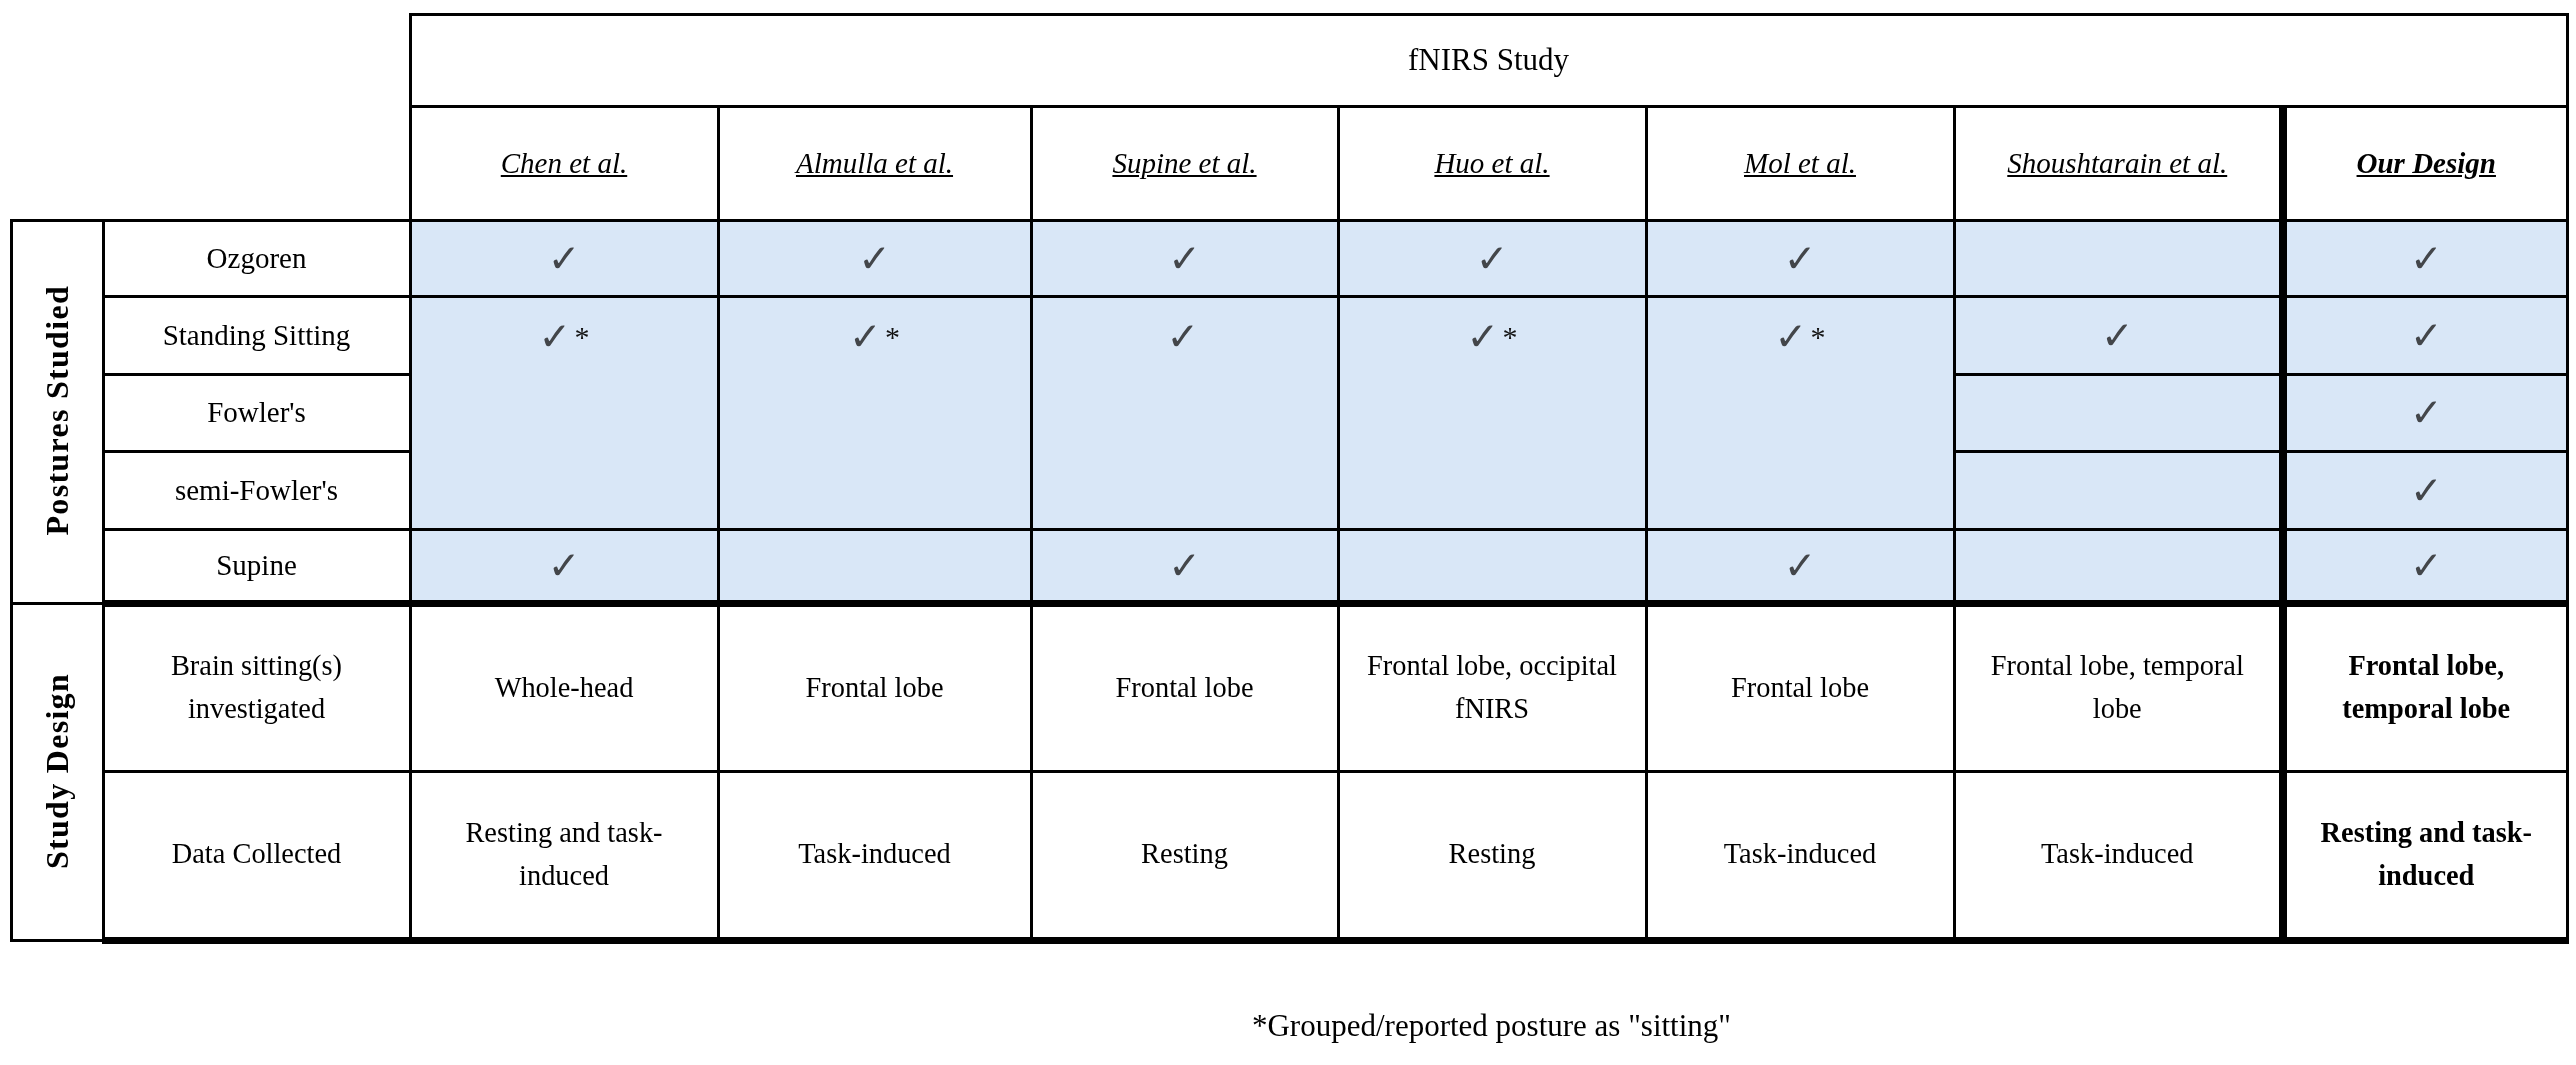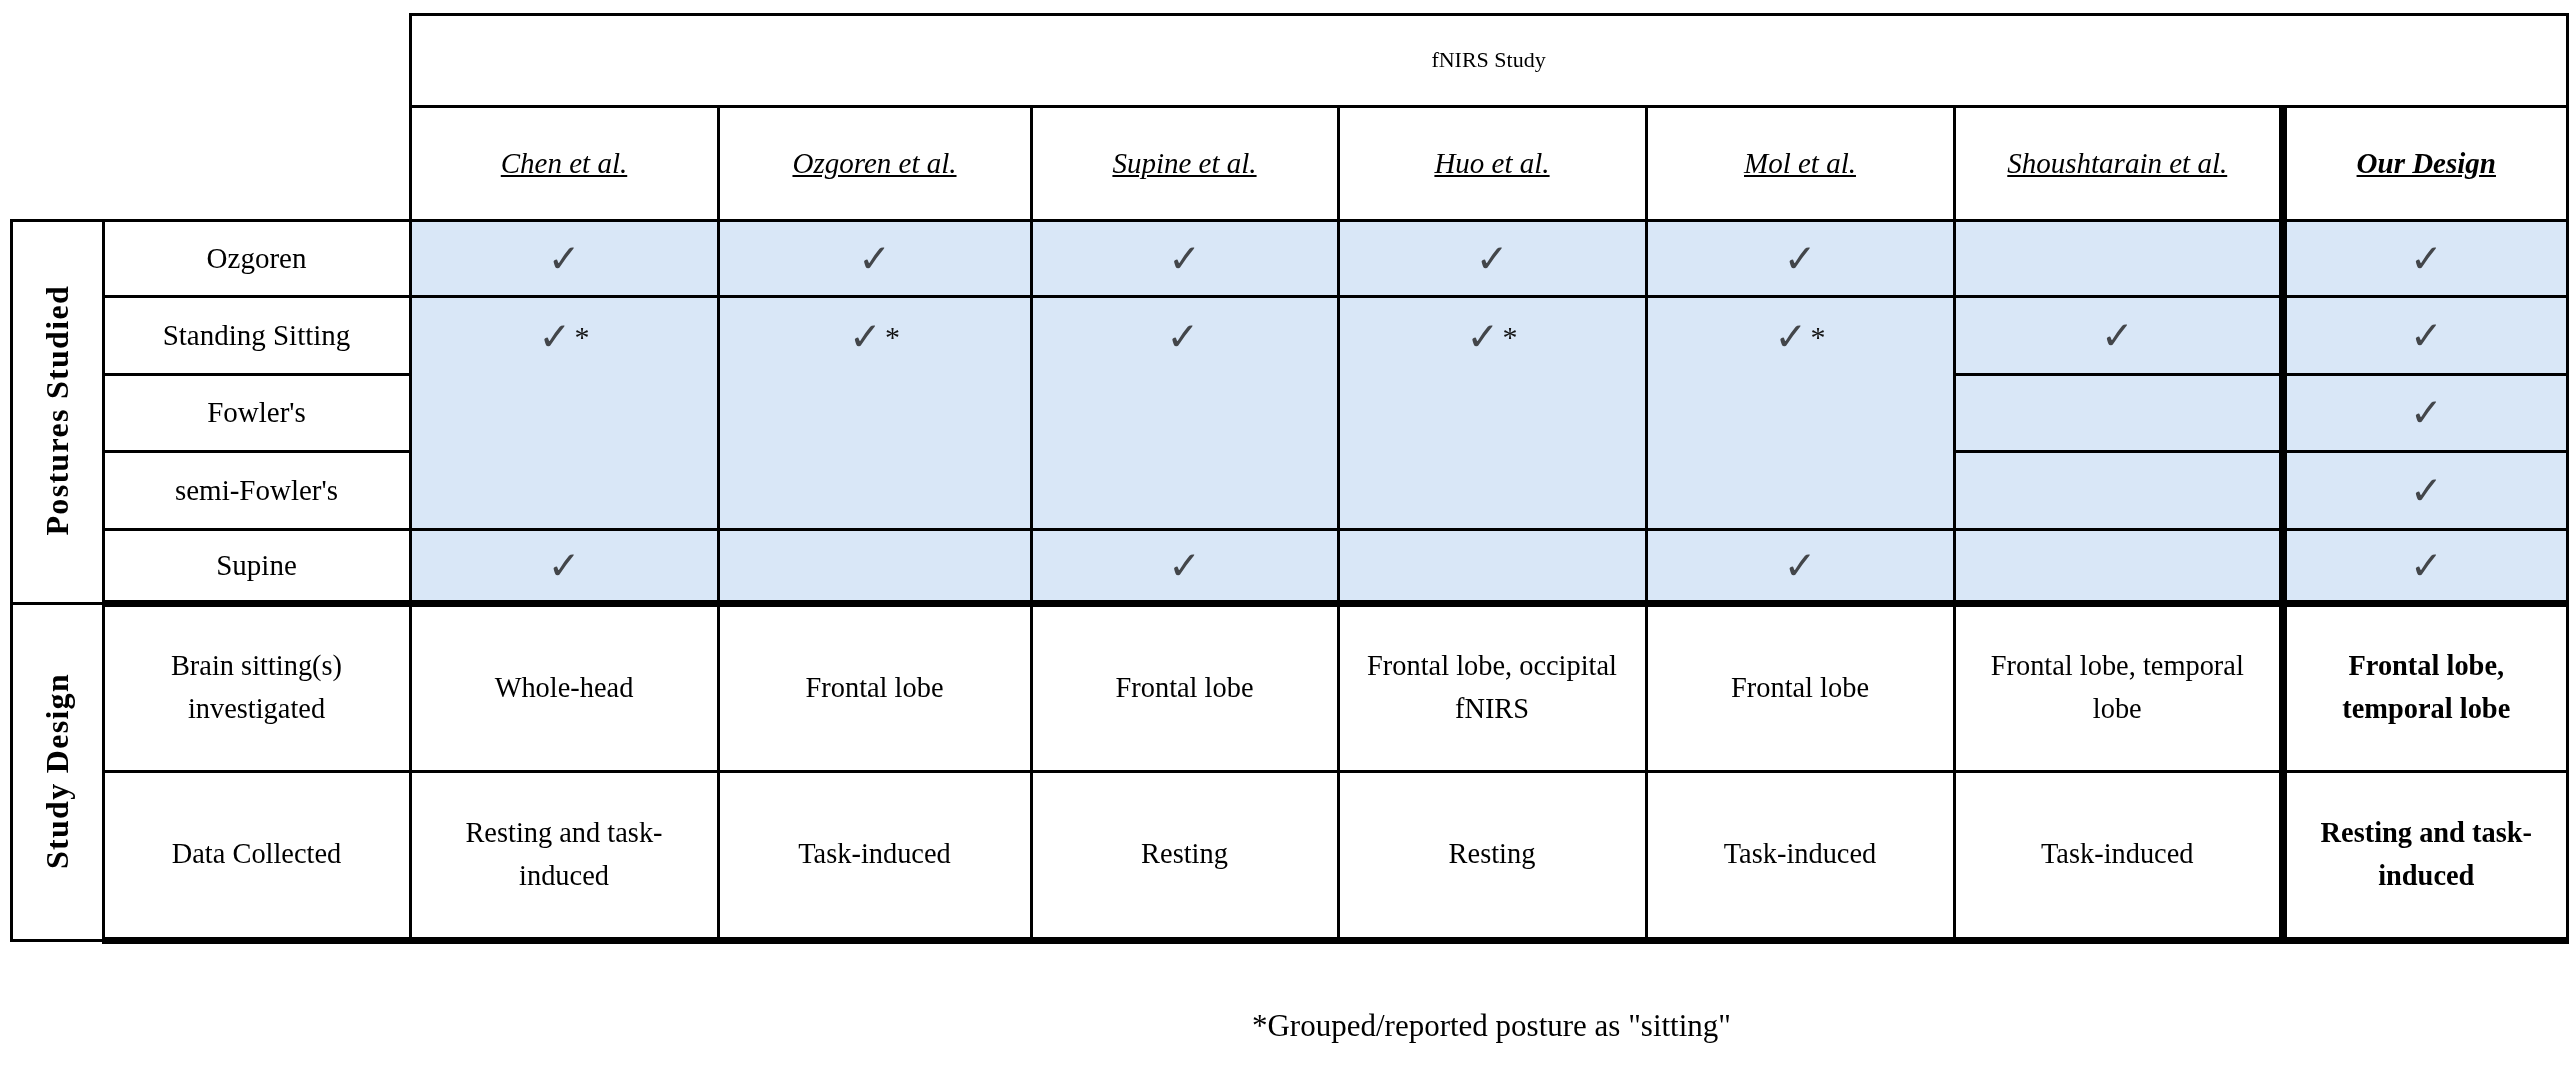--- a/index.html
+++ b/index.html
@@ -14,21 +14,21 @@
   .cmp th,.cmp td{
     border:3.2px solid #000;padding:0;margin:0;
     text-align:center;vertical-align:middle;font-weight:normal;
   }
   td.nob{border:none;background:transparent;}
   
   .hb{border-bottom-width:7px !important;}
   .ts{border-left-width:8.2px !important;}
   
   .blue{background:#d9e7f7;}
-  .fnirs-title{font-weight:bold;font-size:22px;}
+  .fnirs-title{font-weight:bold;font-size:31px;}
   .study-name{font-style:italic;font-size:29px;text-decoration:underline;}
   .study-name.our{font-weight:bold;}
   .rowlabel{font-size:29px;background:#fff;}
   .grouplabel{background:#fff;}
   .vtext{
     display:inline-block;writing-mode:vertical-rl;transform:rotate(180deg);
     font-weight:bold;font-size:32px;white-space:nowrap;letter-spacing:1.3px;
   }
   .mark{
     font-family:"DejaVu Sans",sans-serif;font-weight:bold;
@@ -64,21 +64,21 @@
   </colgroup>
 
   <tbody>
       <tr style="height:92px">
     <td class="nob" colspan="2" rowspan="2"></td>
     <th class="fnirs-title" colspan="7">fNIRS Study</th>
   </tr>
 
   <tr style="height:114px">
     <th class="study-name">Chen et al.</th>
-    <th class="study-name">Ozgoren et al.</th>
+    <th class="study-name">Almulla et al.</th>
     <th class="study-name">Supine et al.</th>
     <th class="study-name">Huo et al.</th>
     <th class="study-name">Mol et al.</th>
     <th class="study-name">Shoushtarain et al.</th>
     <th class="study-name our ts">Our Design</th>
   </tr>
 
   <tr style="height:76px">
     <th class="grouplabel" rowspan="5">
       <span class="vtext">Postures Studied</span>

